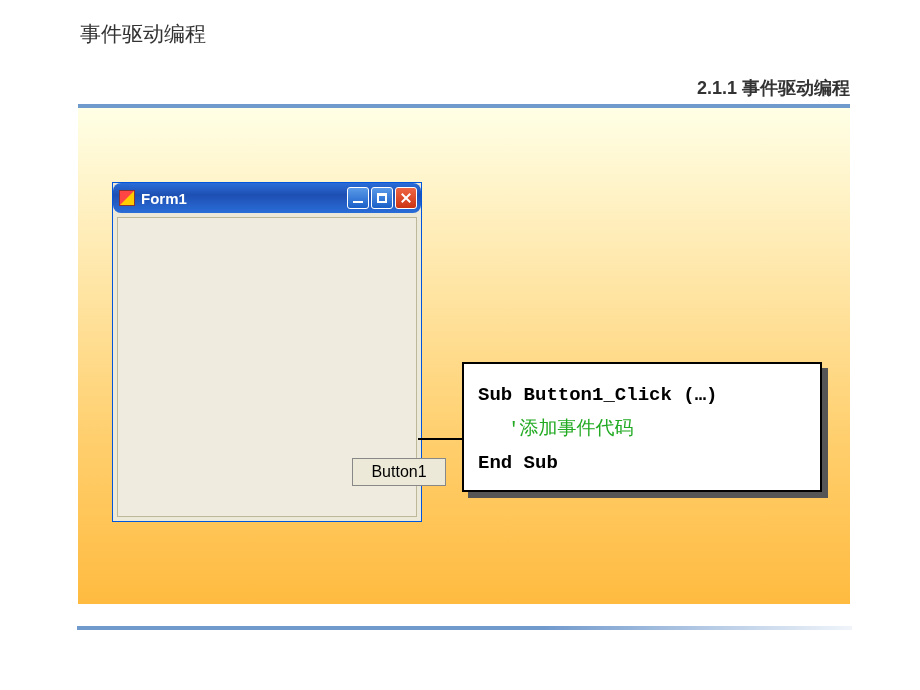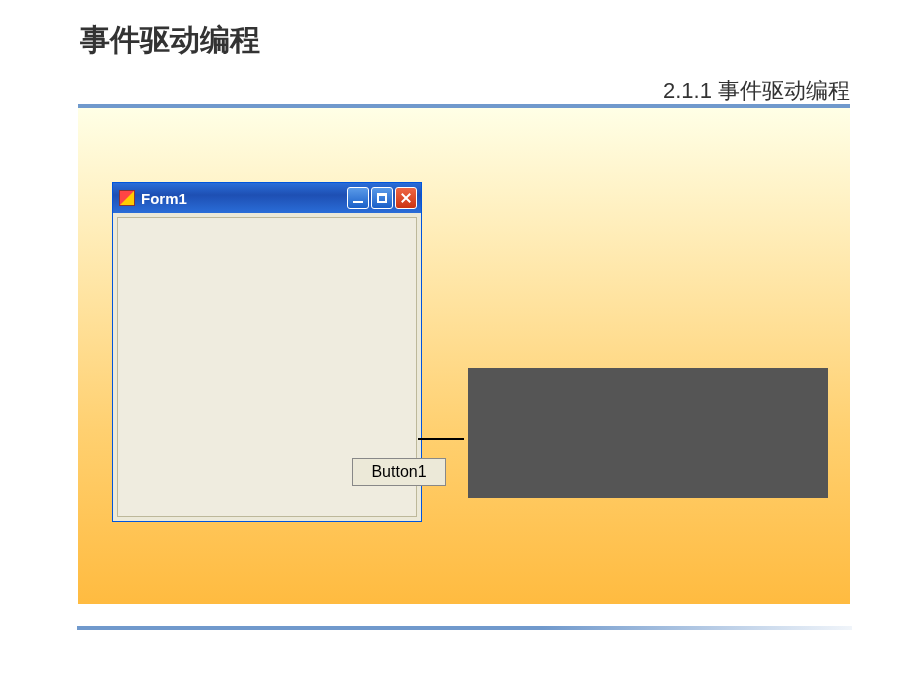--- a/index.html
+++ b/index.html
@@ -8,30 +8,30 @@
       height: 690px;
       background: #ffffff;
       font-family: "Microsoft YaHei", "SimSun", sans-serif;
       position: relative;
       overflow: hidden;
     }
     .slide-title {
       position: absolute;
       top: 20px;
       left: 80px;
-      font-size: 30px;
-      font-weight: bold;
+      font-size: 21px;
+      font-weight: normal;
       color: #333333;
     }
     .slide-subtitle {
       position: absolute;
       top: 76px;
       right: 70px;
-      font-size: 22px;
-      font-weight: normal;
+      font-size: 18px;
+      font-weight: bold;
       color: #333333;
     }
     .content-area {
       position: absolute;
       top: 104px;
       left: 78px;
       width: 772px;
       height: 500px;
       background: linear-gradient(to bottom, #ffffe6 0%, #ffd070 65%, #ffbb40 100%);
       border-top: 4px solid #7099cc;
@@ -45,20 +45,21 @@
       border: 1px solid #0055dd;
       background: #ece9d8;
     }
     .titlebar {
       height: 30px;
       background: linear-gradient(to bottom, #2a6dd8 0%, #1e4fb3 40%, #2a6dd8 100%);
       display: flex;
       align-items: center;
       padding: 0 4px;
       position: relative;
+      border-radius: 8px;
     }
     .form-icon {
       width: 16px;
       height: 16px;
       background: linear-gradient(135deg, #ff4444 0%, #ff4444 48%, #ffcc00 52%, #ffcc00 100%);
       border: 1px solid #833;
       margin-right: 6px;
       margin-left: 2px;
     }
     .form-title {
@@ -207,16 +208,21 @@
       </div>
     </div>
     <div class="form-body">
       <button class="button1">Button1</button>
     </div>
   </div>
 
   <div class="connector"></div>
 
   <div class="code-box-shadow"></div>
+  <div class="code-box">
+    <div class="code-line">Sub Button1_Click (…)</div>
+    <div class="code-comment">'添加事件代码</div>
+    <div class="code-line">End Sub</div>
+  </div>
 
 </div>
 
 <div class="bottom-divider"></div>
 
 </body></html>

